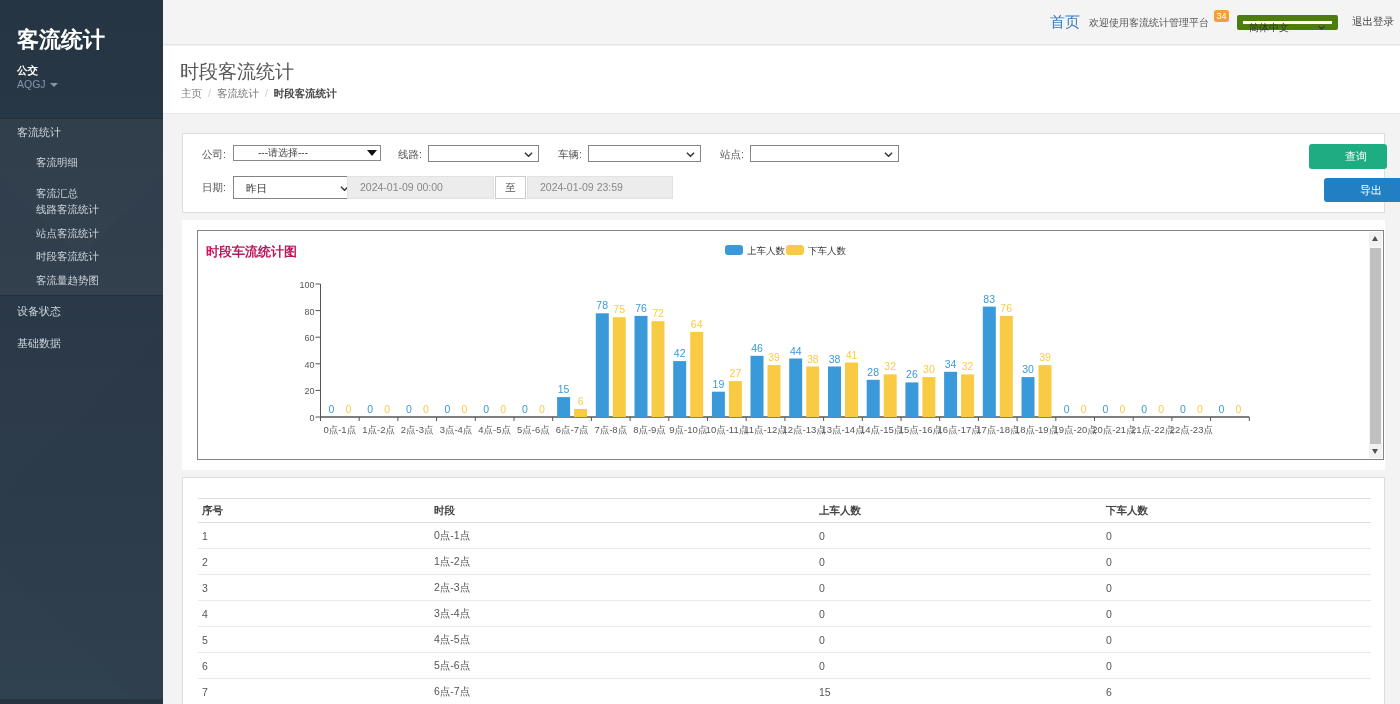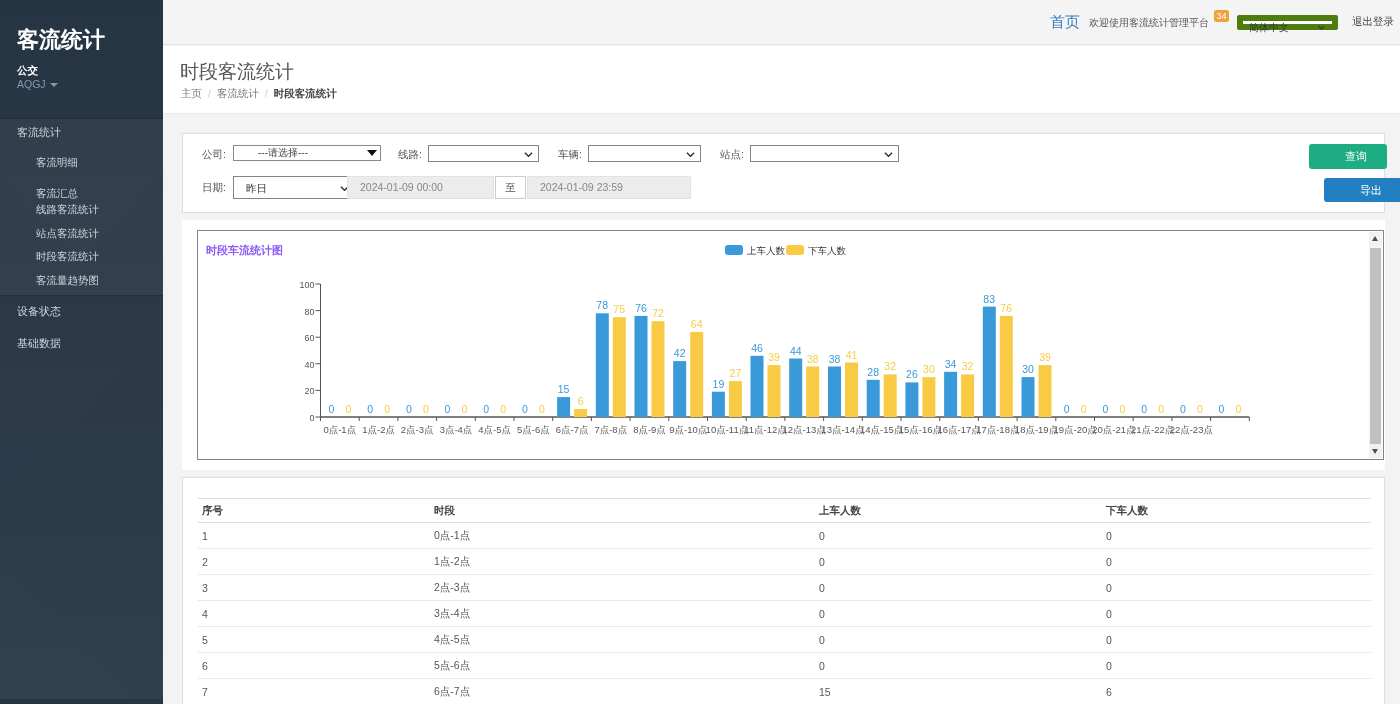--- a/index.html
+++ b/index.html
@@ -57,21 +57,21 @@
 #zhi { position:absolute; top:42px; left:312px; width:31px; height:23px; background:#fff; border:1px solid #ccc;
   font-size:10.5px; color:#555; text-align:center; line-height:21px; }
 .btn { position:absolute; left:1126px; width:78px; color:#fff; font-size:11px; text-align:center;
   border-radius:3px;padding-left:16px; }
 #btnQuery { top:10px; height:25px; line-height:25px; background:#1eac83; }
 #btnExport { top:44px; height:24px; line-height:24px; background:#2280c2;margin-left:15px; }
 
 
 #chartPanel { left:182px; top:220px; width:1203px; height:250px; background:#fff; }
 #chartBox { position:absolute; left:15px; top:10px; width:1187px; height:230px; border:1px solid #848484; background:#fff; }
-#chartTitle { position:absolute; left:8px; top:12px; font-size:11px; font-weight:bold; color:#8b5cf6; }
+#chartTitle { position:absolute; left:8px; top:12px; font-size:13px; font-weight:bold; color:#be185d; }
 #legend { position:absolute; left:527px; top:14px; font-size:9.5px; color:#333; white-space:nowrap; }
 #legend .sw { display:inline-block; width:18px; height:10px; border-radius:3px; vertical-align:-1px; }
 #legend .t { padding:0 1px 0 4px; }
 #vsb { position:absolute; right:1px; top:1px; width:13px; height:226px; background:#f6f6f6; }
 #vsb .btnu, #vsb .btnd { position:absolute; left:0; width:13px; height:14px; background:#f1f1f1; }
 #vsb .btnu { top:0; } #vsb .btnd { bottom:0; }
 #vsb .thumb { position:absolute; left:1px; top:16px; width:11px; height:196px; background:#c0c0c0; }
 #vsb .ar { position:absolute; left:3.2px; width:0; height:0; border-left:3.5px solid transparent; border-right:3.5px solid transparent; }
 #vsb .aru { top:4px; border-bottom:5px solid #505050; }
 #vsb .ard { bottom:4px; border-top:5px solid #505050; }
@@ -145,21 +145,21 @@
   </div>
   <div class="flabel" style="left:19px; top:48px;">日期:</div>
   <div class="fsel" style="left:50px; top:42px; width:124px; height:23px;">
     <svg class="chev" style="right:7px; top:7px;" width="9" height="9" viewBox="0 0 10 10">
         <path d="M1 3 L5 7 L9 3" stroke="#333" stroke-width="1.6" fill="none"></path>
       </svg>
     <span style="position:absolute; left:12px; top:6px; font-size:10.5px; color:#333; line-height:11px;">昨日</span>
   </div>
   <div class="dateinput" style="left:164px; width:147px;">2024-01-09 00:00</div>
   <div id="zhi">至</div>
-  <div class="dateinput" style="left:344px; width:164px;">2024-01-09 23:59</div>
+  <div class="dateinput" style="left:344px; width:146px;">2024-01-09 23:59</div>
   <div class="btn" id="btnQuery">查询</div>
   <div class="btn" id="btnExport">导出</div>
 </div>
 
 <div id="chartPanel" class="abs">
   <div id="chartBox">
     <div id="chartTitle">时段车流统计图</div>
     <div id="legend"><span class="sw" style="background:#3a99d9;"></span><span class="t">上车人数</span><span class="sw" style="background:#f9cb45;"></span><span class="t" style="padding-right:0;">下车人数</span></div>
     <svg id="chartSvg" style="position:absolute;left:0;top:0;" width="1186" height="228" viewBox="0 0 1186 228">
         <line x1="122.5" y1="53.0" x2="122.5" y2="186.0" stroke="#555" stroke-width="1"></line>

